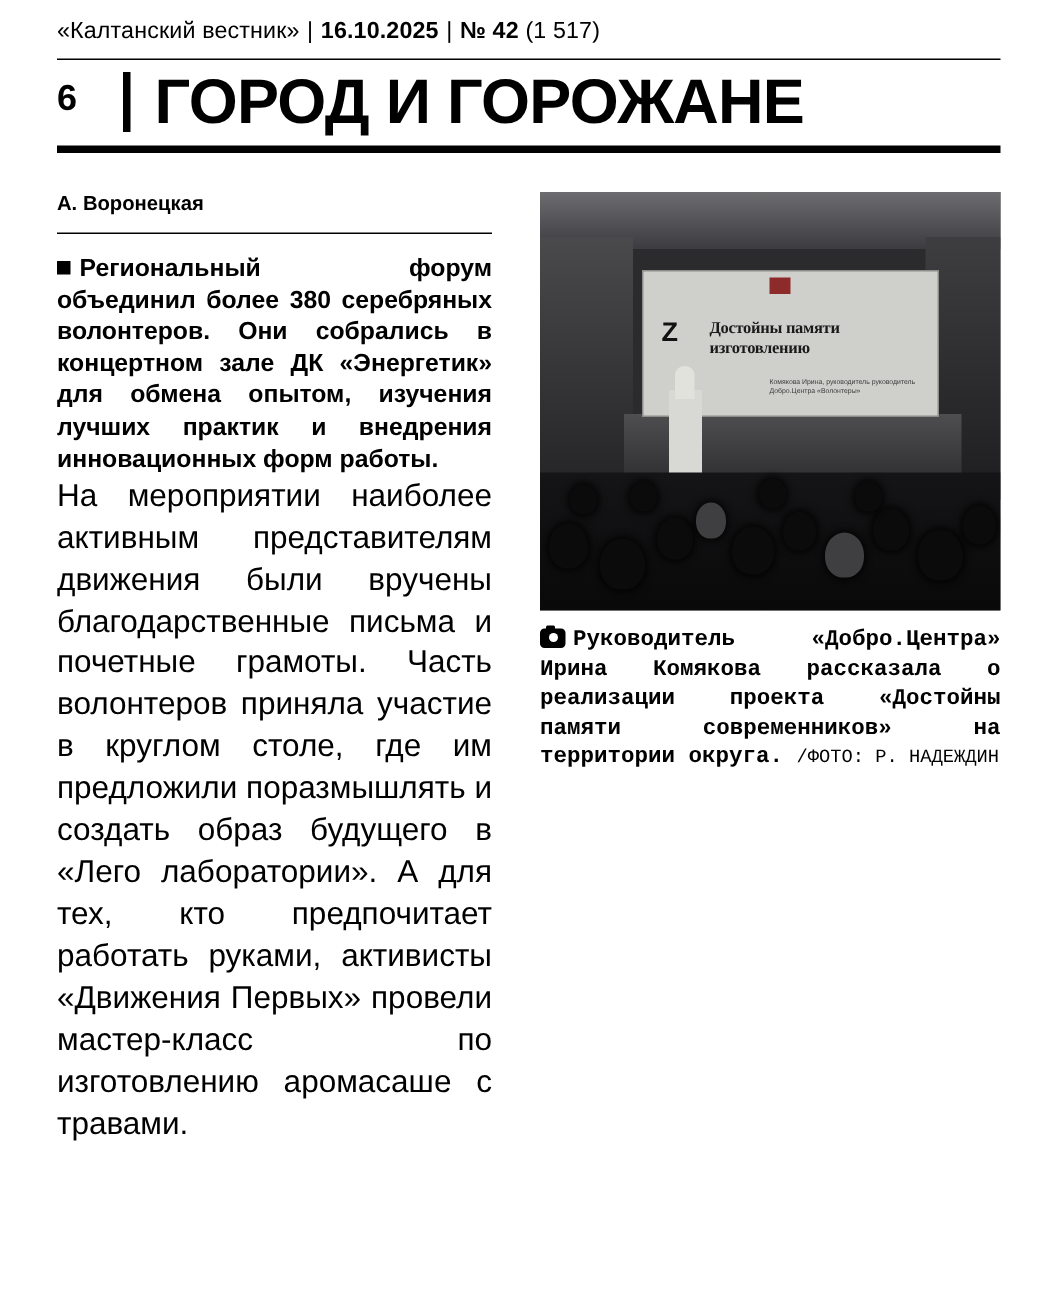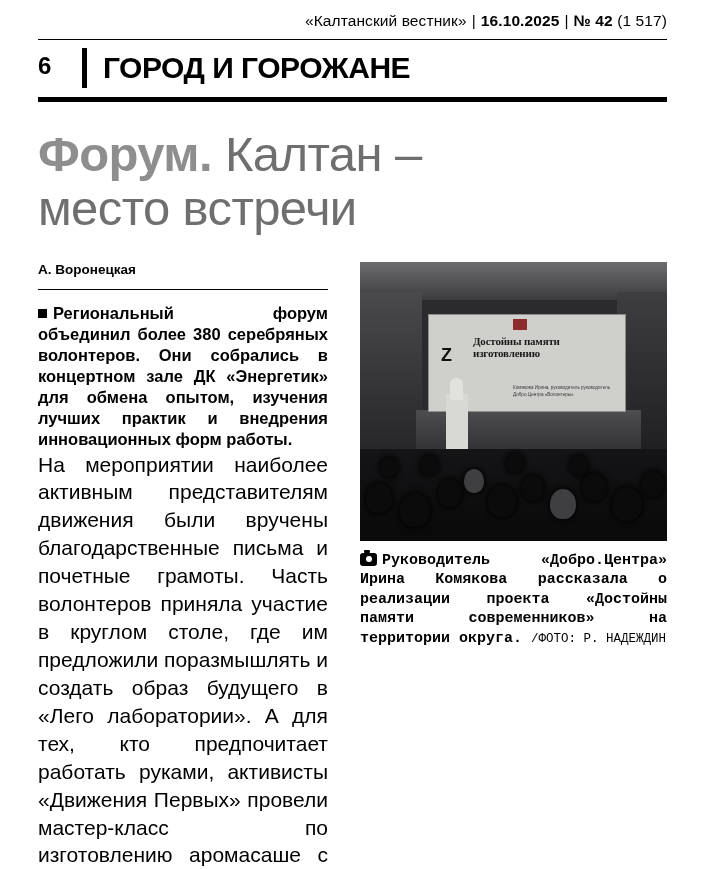--- a/index.html
+++ b/index.html
@@ -19,21 +19,21 @@
     position: relative;
     width: 705px;
     height: 869px;
     box-sizing: border-box;
     padding: 0 38px;
   }
 
   
   .masthead {
     padding-top: 12px;
-    text-align: right;
+    text-align: left;
     font-size: 15.5px;
     letter-spacing: 0.1px;
     white-space: nowrap;
   }
   .masthead .paper-name { font-weight: normal; }
   .masthead .sep { margin: 0 5px; font-weight: normal; }
   .masthead .date { font-weight: bold; }
   .masthead .issue-no { font-weight: bold; }
   .masthead .issue-total { font-weight: normal; }
 
@@ -56,21 +56,21 @@
     line-height: 1;
     padding-bottom: 4px;
   }
   .vbar {
     width: 5px;
     background: #000;
     height: 40px;
     margin-right: 16px;
   }
   .section-title {
-    font-size: 30px;
+    font-size: 42px;
     font-weight: bold;
     letter-spacing: -0.5px;
     line-height: 1;
     white-space: nowrap;
   }
   .head-rule-bottom {
     border-top: 5px solid #000;
     margin-top: 3px;
   }
 
@@ -162,21 +162,21 @@
   .photo .wall-r {
     position: absolute; right: 0; top: 30px; width: 50px; height: 175px;
     background: linear-gradient(180deg,#3e3e41,#1d1d20);
   }
   .photo .screen {
     position: absolute; left: 68px; top: 52px; width: 196px; height: 96px;
     background: #cfcfcb;
     border: 1px solid #8d8d89;
   }
   .photo .screen .s-title {
-    position: absolute; left: 44px; top: 20px;
+    position: absolute; left: 44px; top: 32px;
     color: #1a1a1a; font-size: 11px; font-weight: bold; line-height: 1.15;
     font-family: "Liberation Serif", serif;
     letter-spacing: -0.2px;
   }
   .photo .screen .s-z {
     position: absolute; left: 12px; top: 30px;
     color: #111; font-size: 18px; font-weight: bold;
   }
   .photo .screen .s-sub {
     position: absolute; left: 84px; bottom: 13px;
@@ -253,24 +253,20 @@
 
   <div class="head-rule-top"></div>
 
   <div class="section-row">
     <div class="page-num">6</div>
     <div class="vbar"></div>
     <div class="section-title">ГОРОД И ГОРОЖАНЕ</div>
   </div>
   <div class="head-rule-bottom"></div>
 
-  <div class="headline">
-    <span class="kicker">Форум.</span><span class="rest"> Калтан –</span>
-    <span class="line2 rest">место встречи</span>
-  </div>
 
   <div class="content">
 
     <div class="col-left">
       <div class="byline">А. Воронецкая</div>
       <div class="byline-rule"></div>
 
       <div class="lead">
         <span class="bullet"></span><span>Региональный форум объединил более 380 серебряных волонтеров. Они собрались в концертном зале ДК «Энергетик» для обмена опытом, изучения лучших практик и внедрения инновационных форм работы.</span>
       </div>

